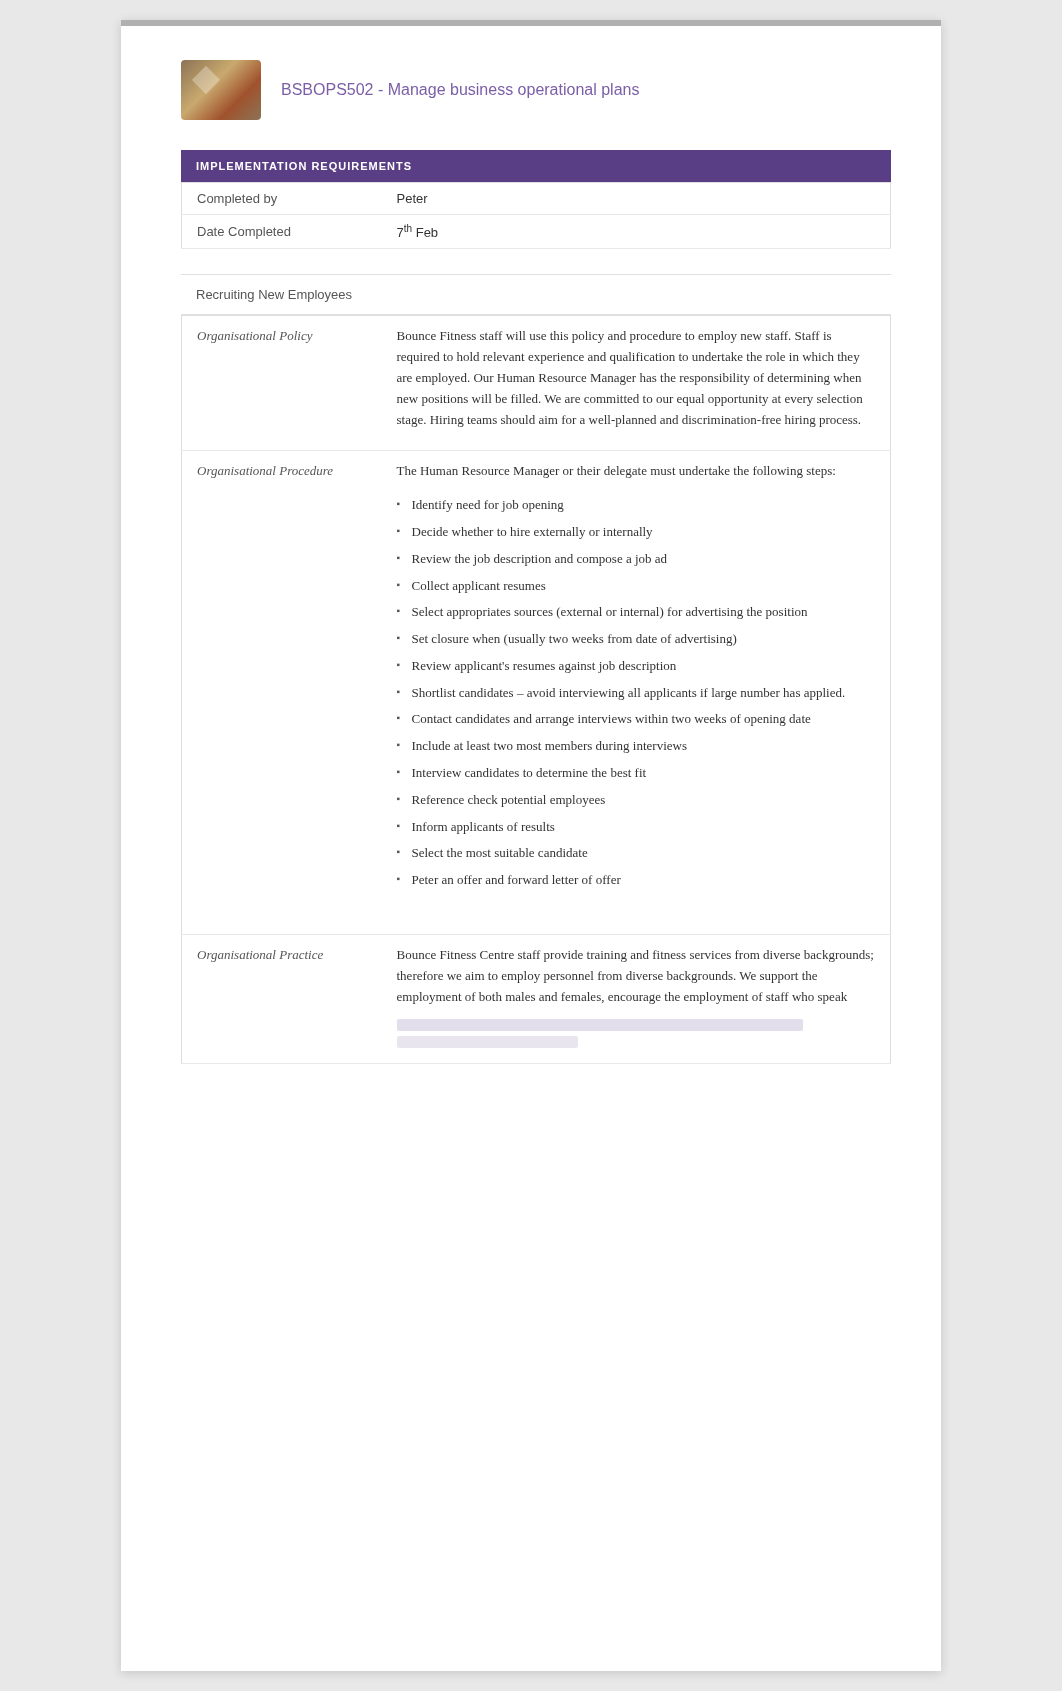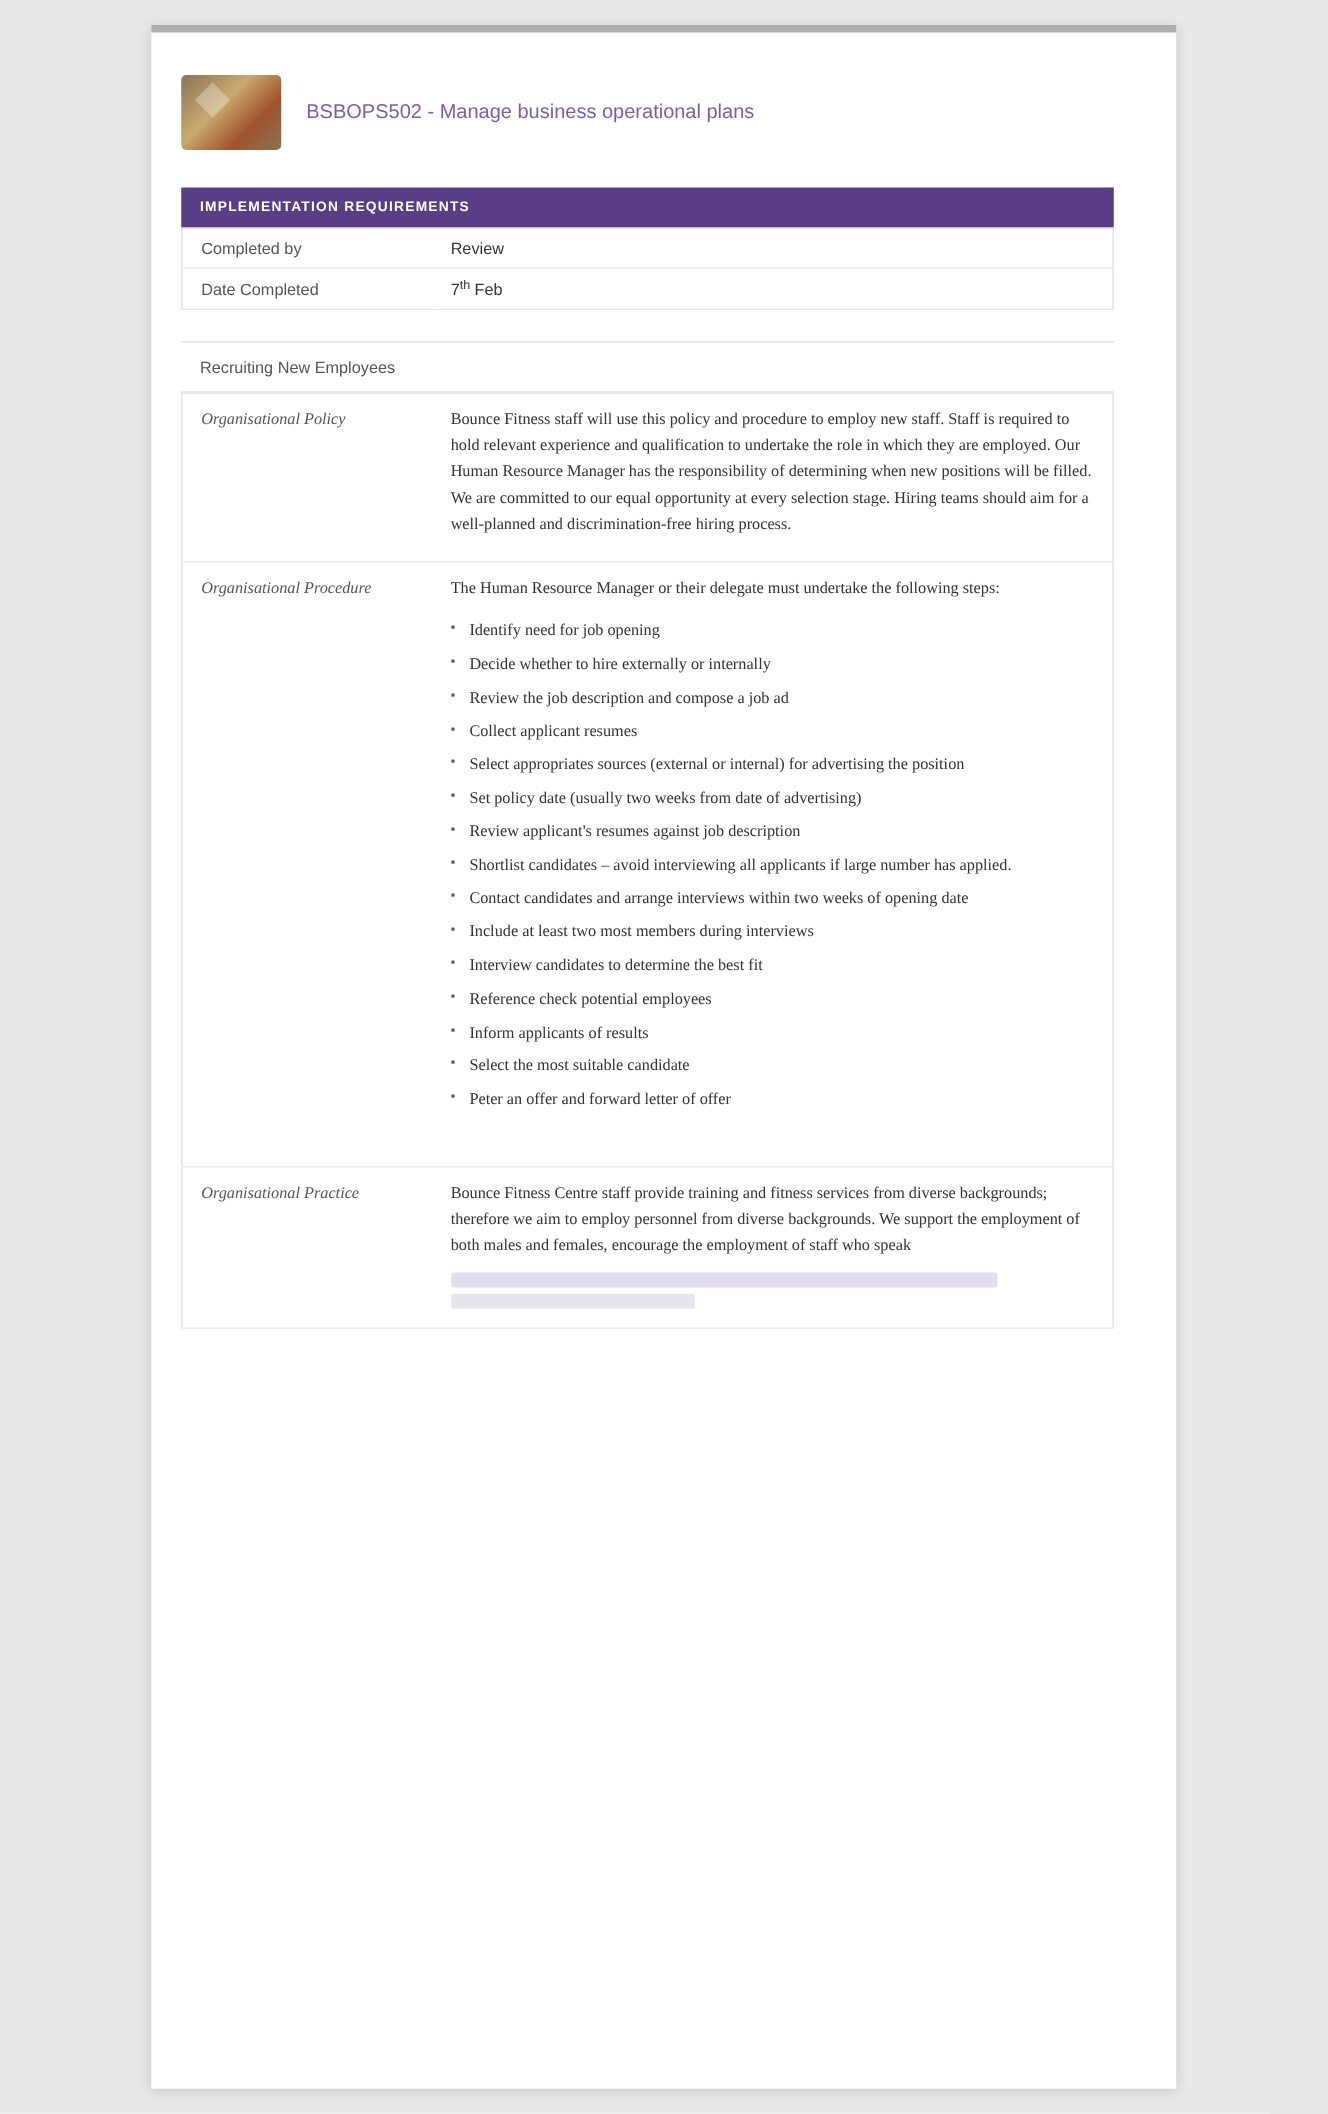--- a/index.html
+++ b/index.html
@@ -10,21 +10,21 @@
       color: #333;
       display: flex;
       justify-content: center;
       padding: 20px 0;
       min-height: 1691px;
     }
     .page {
       background: #fff;
       width: 820px;
       min-height: 1620px;
-      padding: 30px 50px 60px 24px;
+      padding: 30px 50px 60px 60px;
       box-shadow: 0 2px 10px rgba(0,0,0,0.15);
       position: relative;
     }
     .top-bar {
       height: 6px;
       background: #b0b0b0;
       position: absolute;
       top: 0; left: 0; right: 0;
     }
     .header {
@@ -159,21 +159,21 @@
     <div class="logo-box"></div>
     <div class="header-title">BSBOPS502 - Manage business operational plans</div>
   </div>
 
   <div class="section-header">IMPLEMENTATION REQUIREMENTS</div>
 
   <table class="info-table">
     <tbody>
         <tr>
       <td>Completed by</td>
-      <td>Review</td>
+      <td>Peter</td>
     </tr>
     <tr>
       <td>Date Completed</td>
       <td>
         <span>7</span><sup>th</sup><span> Feb</span>
       </td>
     </tr>
   </tbody>
     </table>
 
@@ -192,21 +192,21 @@
     <tr>
       <td>Organisational Procedure</td>
       <td>
         <p class="policy-text">The Human Resource Manager or their delegate must undertake the following steps:</p>
         <ul class="bullet-list">
           <li>Identify need for job opening</li>
           <li>Decide whether to hire externally or internally</li>
           <li>Review the job description and compose a job ad</li>
           <li>Collect applicant resumes</li>
           <li>Select appropriates sources (external or internal) for advertising  the position</li>
-          <li>Set policy date (usually two weeks from date of advertising)</li>
+          <li>Set closure when (usually two weeks from date of advertising)</li>
           <li>Review applicant's resumes against job description</li>
           <li>Shortlist candidates – avoid interviewing all applicants if large number has applied.</li>
           <li>Contact candidates and arrange interviews within two weeks of opening date</li>
           <li>Include at least two most members during interviews</li>
           <li>Interview candidates to determine the best fit</li>
           <li>Reference check potential employees</li>
           <li>Inform applicants of results</li>
           <li>Select the most suitable candidate</li>
           <li>Peter an offer and forward letter of offer</li>
         </ul>

